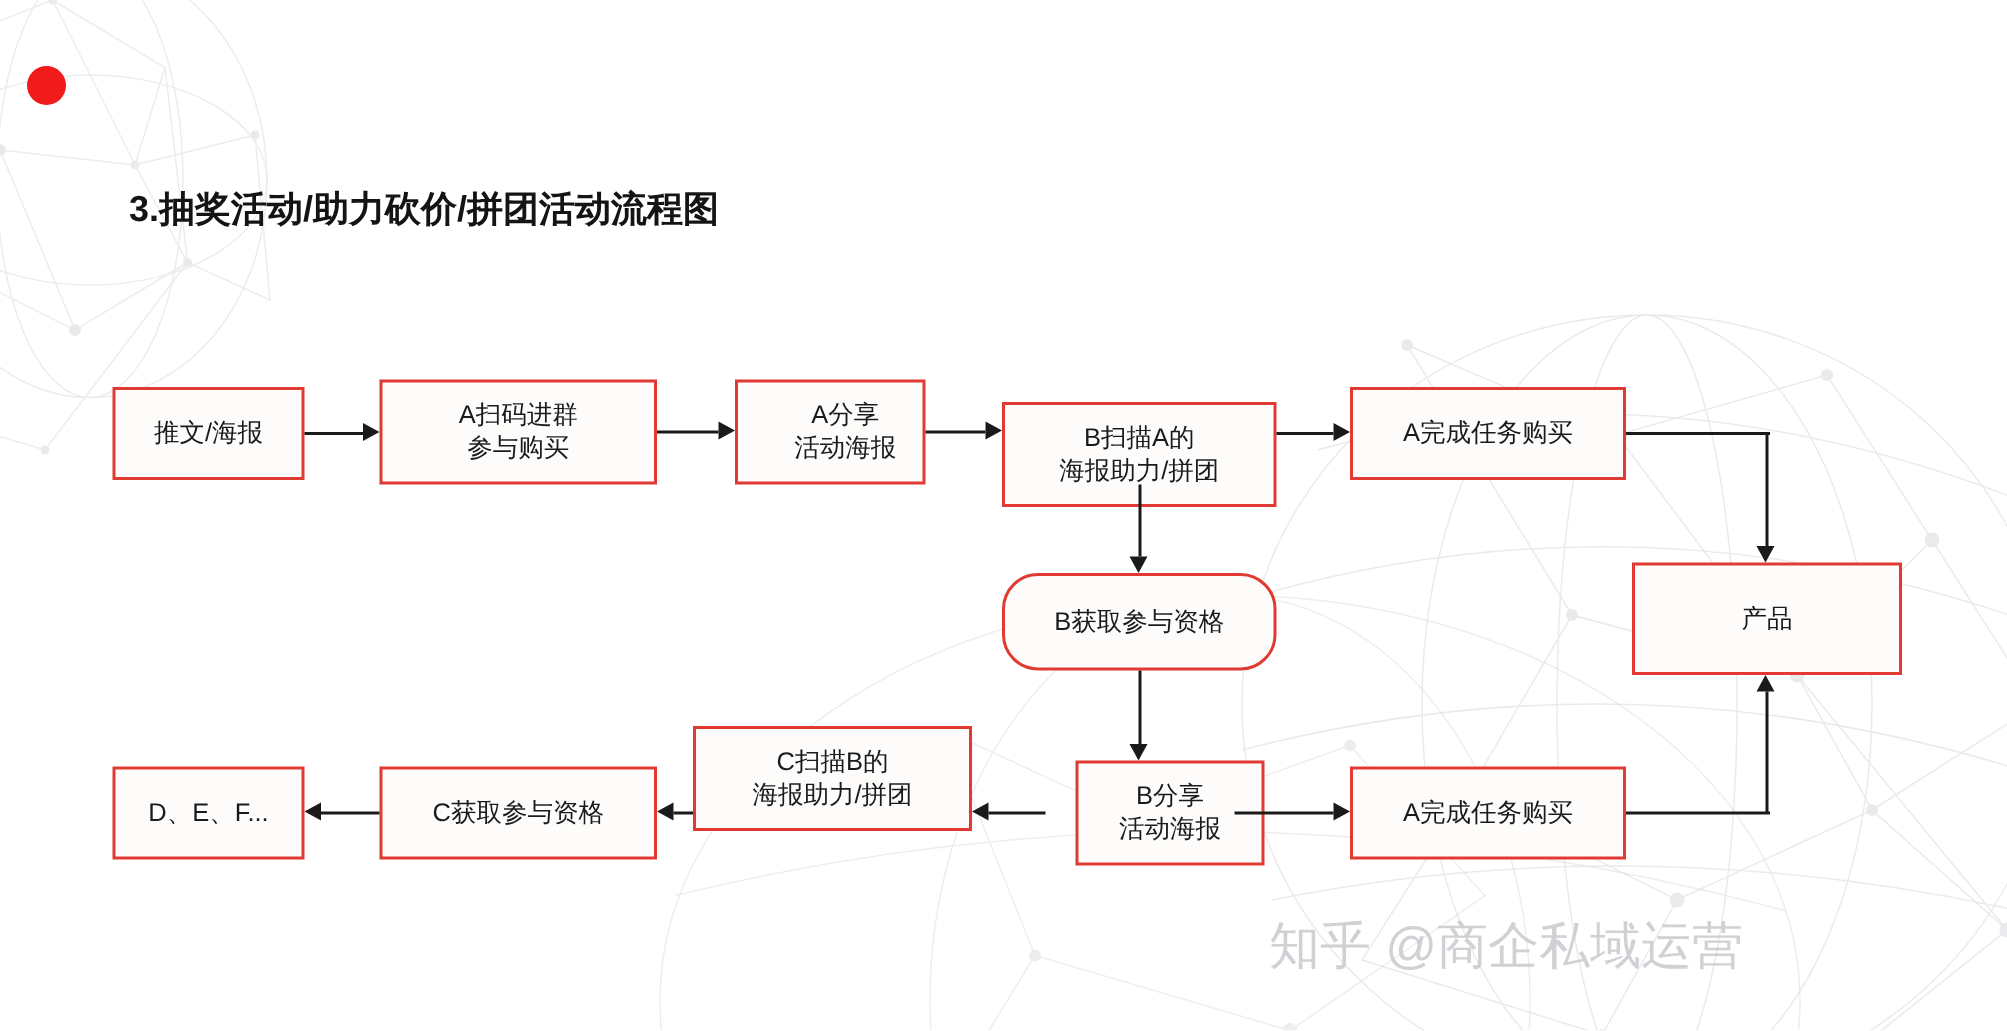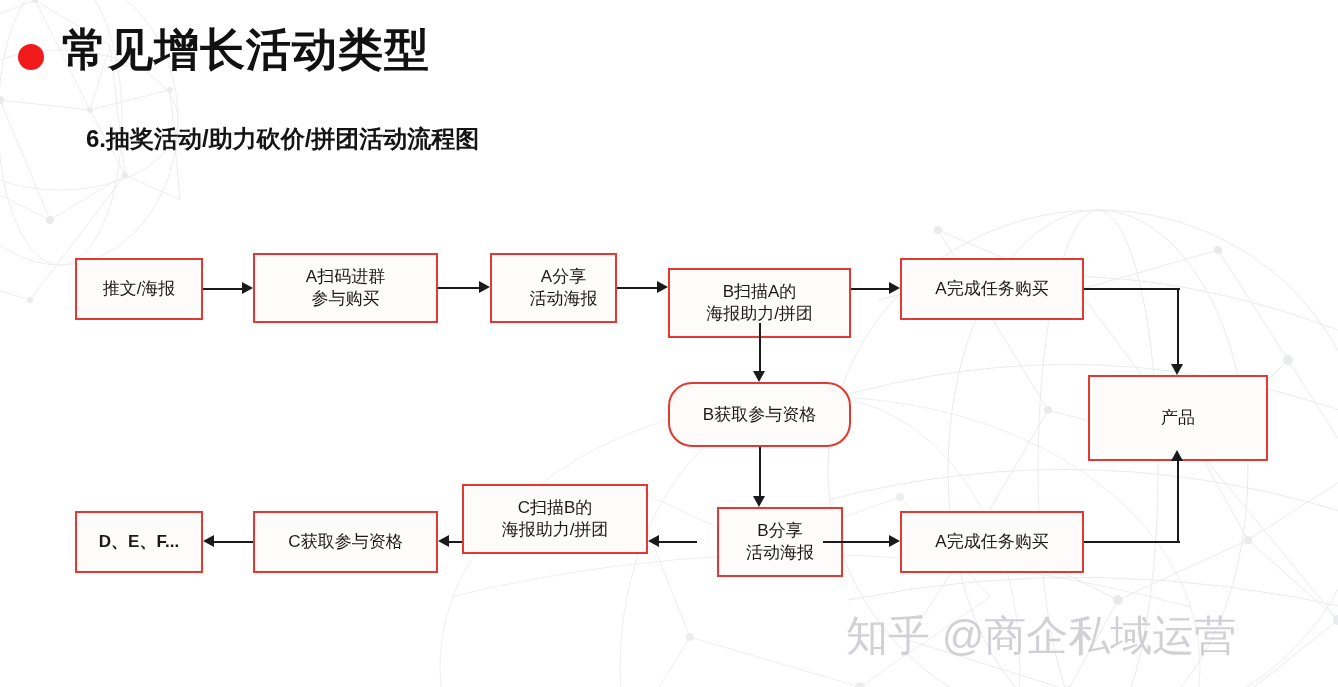--- a/index.html
+++ b/index.html
@@ -44,21 +44,21 @@
   
   .conn{position:absolute;background:#1a1a1a;}
   .arrow{position:absolute;width:0;height:0;}
   .arrow-r{border-top:6px solid transparent;border-bottom:6px solid transparent;border-left:11px solid #1a1a1a;}
   .arrow-l{border-top:6px solid transparent;border-bottom:6px solid transparent;border-right:11px solid #1a1a1a;}
   .arrow-d{border-left:6px solid transparent;border-right:6px solid transparent;border-top:11px solid #1a1a1a;}
   .arrow-u{border-left:6px solid transparent;border-right:6px solid transparent;border-bottom:11px solid #1a1a1a;}
 
   .watermark{
     position:absolute;left:846px;top:608px;
-    font-size:42px;color:#c9cace;opacity:.85;white-space:nowrap;
+    font-size:34px;color:#c9cace;opacity:.85;white-space:nowrap;
     font-family:"Liberation Sans","DejaVu Sans",sans-serif;
   }
 </style>
 </head>
 <body>
 
 <div id="slide">
 
   <svg class="bg-net bg-left" viewBox="0 0 300 360">
     <g stroke="#d9dade" stroke-width="1" fill="none" opacity="0.9">
@@ -129,35 +129,34 @@
       <circle cx="330" cy="180" r="5"></circle>
         <circle cx="470" cy="130" r="4"></circle>
       <circle cx="430" cy="320" r="5"></circle>
         <circle cx="260" cy="270" r="4"></circle>
       <circle cx="350" cy="470" r="4"></circle>
         <circle cx="520" cy="400" r="5"></circle>
     </g>
   </svg>
 
   <div class="bullet"></div>
-  <div class="title">常见增长活动类型</div>
-  <div class="subtitle">6.抽奖活动/助力砍价/拼团活动流程图</div>
+  <div class="subtitle">3.抽奖活动/助力砍价/拼团活动流程图</div>
 
   <div id="nodes">
       <div class="node" style="left: 75px; top: 258px; width: 128px; height: 62px; border-color: rgb(224, 58, 50); text-align: right;">推文/海报</div>
       <div class="node" style="left: 253px; top: 253px; width: 185px; height: 70px; border-color: rgb(224, 58, 50);">A扫码进群
 参与购买</div>
       <div class="node" style="left: 490px; top: 253px; width: 127px; height: 70px; border-color: rgb(224, 58, 50); padding-left: 24px;">A分享
 活动海报</div>
       <div class="node" style="left: 668px; top: 268px; width: 183px; height: 70px; border-color: rgb(224, 58, 50);">B扫描A的
 海报助力/拼团</div>
       <div class="node" style="left: 900px; top: 258px; width: 184px; height: 62px; border-color: rgb(224, 58, 50);">A完成任务购买</div>
       <div class="node" style="left: 668px; top: 382px; width: 183px; height: 65px; border-color: rgb(224, 58, 50); border-radius: 24px;">B获取参与资格</div>
-      <div class="node" style="left: 1088px; top: 375px; width: 180px; height: 86px; border-color: rgb(224, 58, 50);">产品</div>
-      <div class="node" style="left: 75px; top: 511px; width: 128px; height: 62px; border-color: rgb(224, 58, 50); font-weight: bold;">D、E、F...</div>
+      <div class="node" style="left: 1088px; top: 375px; width: 180px; height: 75px; border-color: rgb(224, 58, 50);">产品</div>
+      <div class="node" style="left: 75px; top: 511px; width: 128px; height: 62px; border-color: rgb(224, 58, 50);">D、E、F...</div>
       <div class="node" style="left: 253px; top: 511px; width: 185px; height: 62px; border-color: rgb(224, 58, 50);">C获取参与资格</div>
       <div class="node" style="left: 462px; top: 484px; width: 186px; height: 70px; border-color: rgb(224, 58, 50);">C扫描B的
 海报助力/拼团</div>
       <div class="node" style="left: 697px; top: 507px; width: 126px; height: 70px; border-color: rgb(224, 58, 50); margin-left: 20px;">B分享
 活动海报</div>
       <div class="node" style="left: 900px; top: 511px; width: 184px; height: 62px; border-color: rgb(224, 58, 50);">A完成任务购买</div>
     </div>
 
   <div id="connectors">
       <div class="conn" style="left: 203px; top: 288px; width: 39px; height: 2px; background: rgb(26, 26, 26);"></div>

